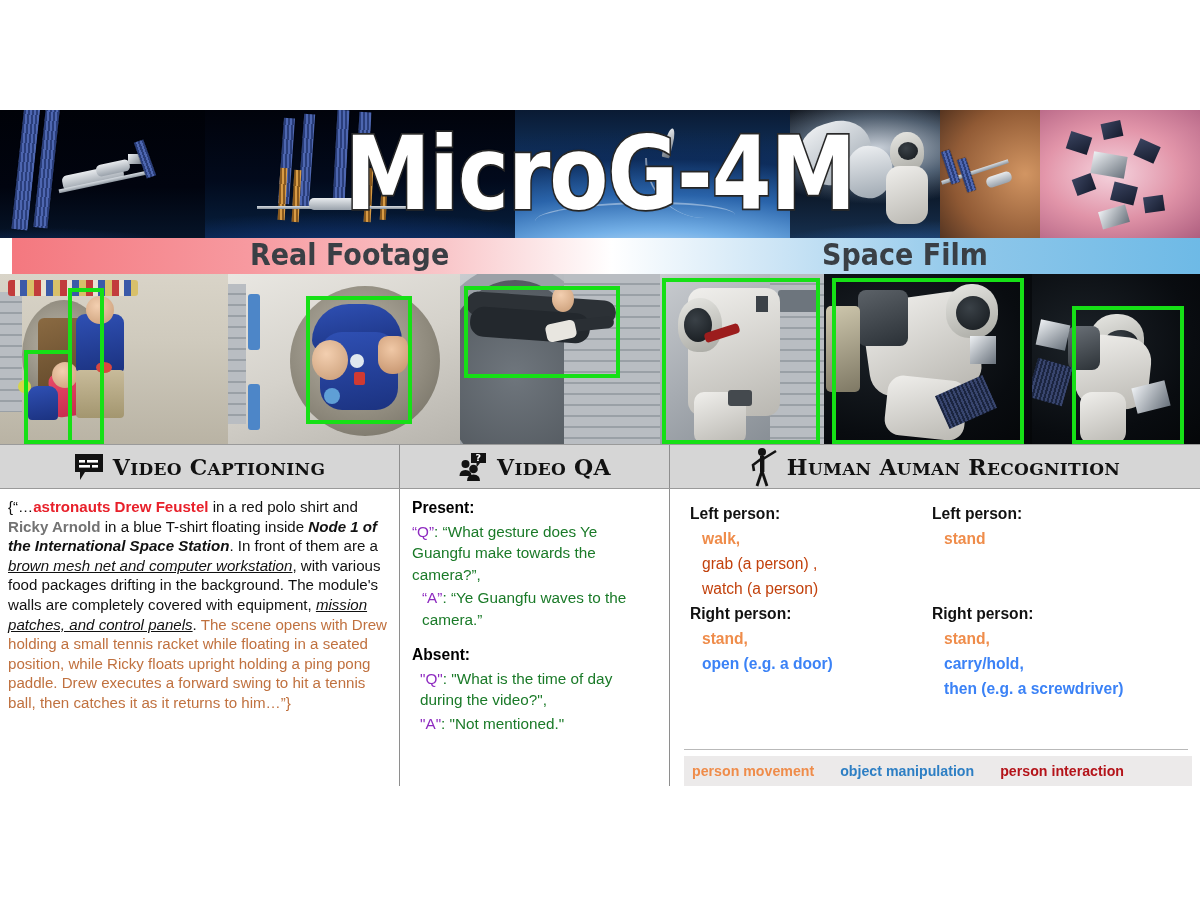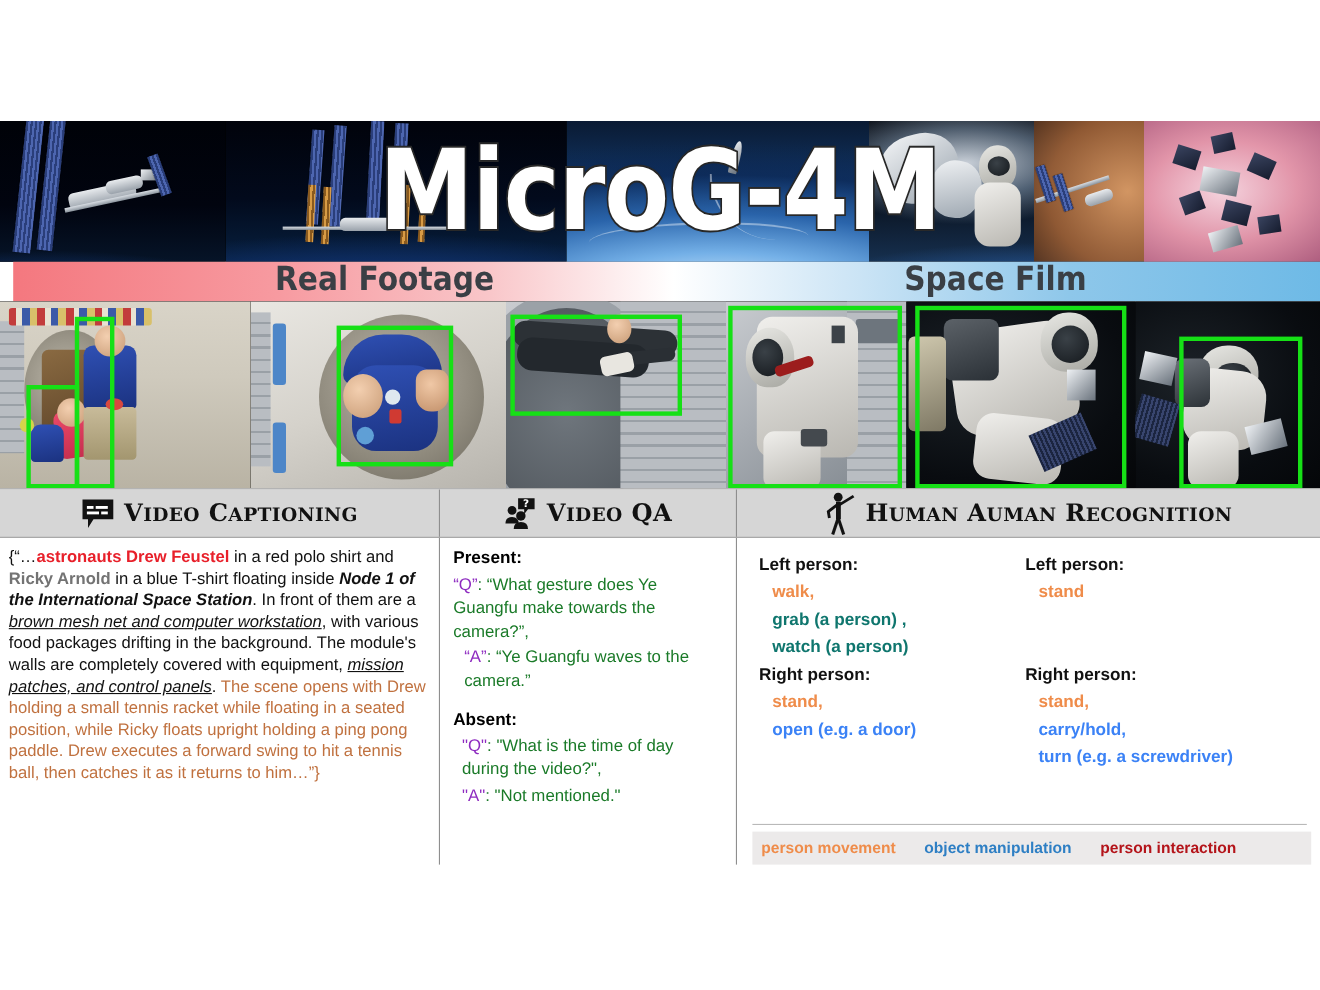--- a/index.html
+++ b/index.html
@@ -128,21 +128,21 @@
   .qa-blk{display:block;margin-top:2px;}
   .qa-gap{height:14px;}
 
   .har{position:relative;width:100%;height:100%;}
   .harcol{position:absolute;top:2px;font-size:15.6px;line-height:25px;}
   .harcol.left{left:6px;}
   .harcol.right{left:248px;}
   .har-h{font-weight:bold;color:#111;}
   .har-mv{color:#ef8c4a;font-weight:bold;}
   .har-ob{color:#3b82f6;font-weight:bold;}
-  .har-pi{color:#0f766e;font-weight:bold;}
+  .har-pi{color:#c2410c;font-weight:normal;}
   .har-indent{padding-left:12px;}
   .har-sep{position:absolute;left:0;right:4px;bottom:36px;height:1px;background:#b9b9b9;}
   .legend{position:absolute;left:0;right:0;bottom:0;height:30px;background:#eceaea;
     display:flex;align-items:center;gap:26px;padding-left:8px;box-sizing:border-box;
     font-size:14.2px;font-weight:bold;}
 </style>
 </head>
 <body>
 
 <div id="figure">
@@ -383,21 +383,21 @@
             <div class="har-indent har-ob">open (e.g. a door)</div>
           </div>
 
           <div class="harcol right">
             <div class="har-h">Left person:</div>
             <div class="har-indent har-mv">stand</div>
             <div style="height:50px;"></div>
             <div class="har-h">Right person:</div>
             <div class="har-indent har-mv">stand,</div>
             <div class="har-indent har-ob">carry/hold,</div>
-            <div class="har-indent har-ob">turn (e.g. a screwdriver)</div>
+            <div class="har-indent har-ob">then (e.g. a screwdriver)</div>
           </div>
 
           <div class="har-sep"></div>
 
           <div class="legend">
             <span style="color:#ef8c4a">person movement</span>
             <span style="color:#2e7fc4">object manipulation</span>
             <span style="color:#b4141a">person interaction</span>
           </div>
         </div>

